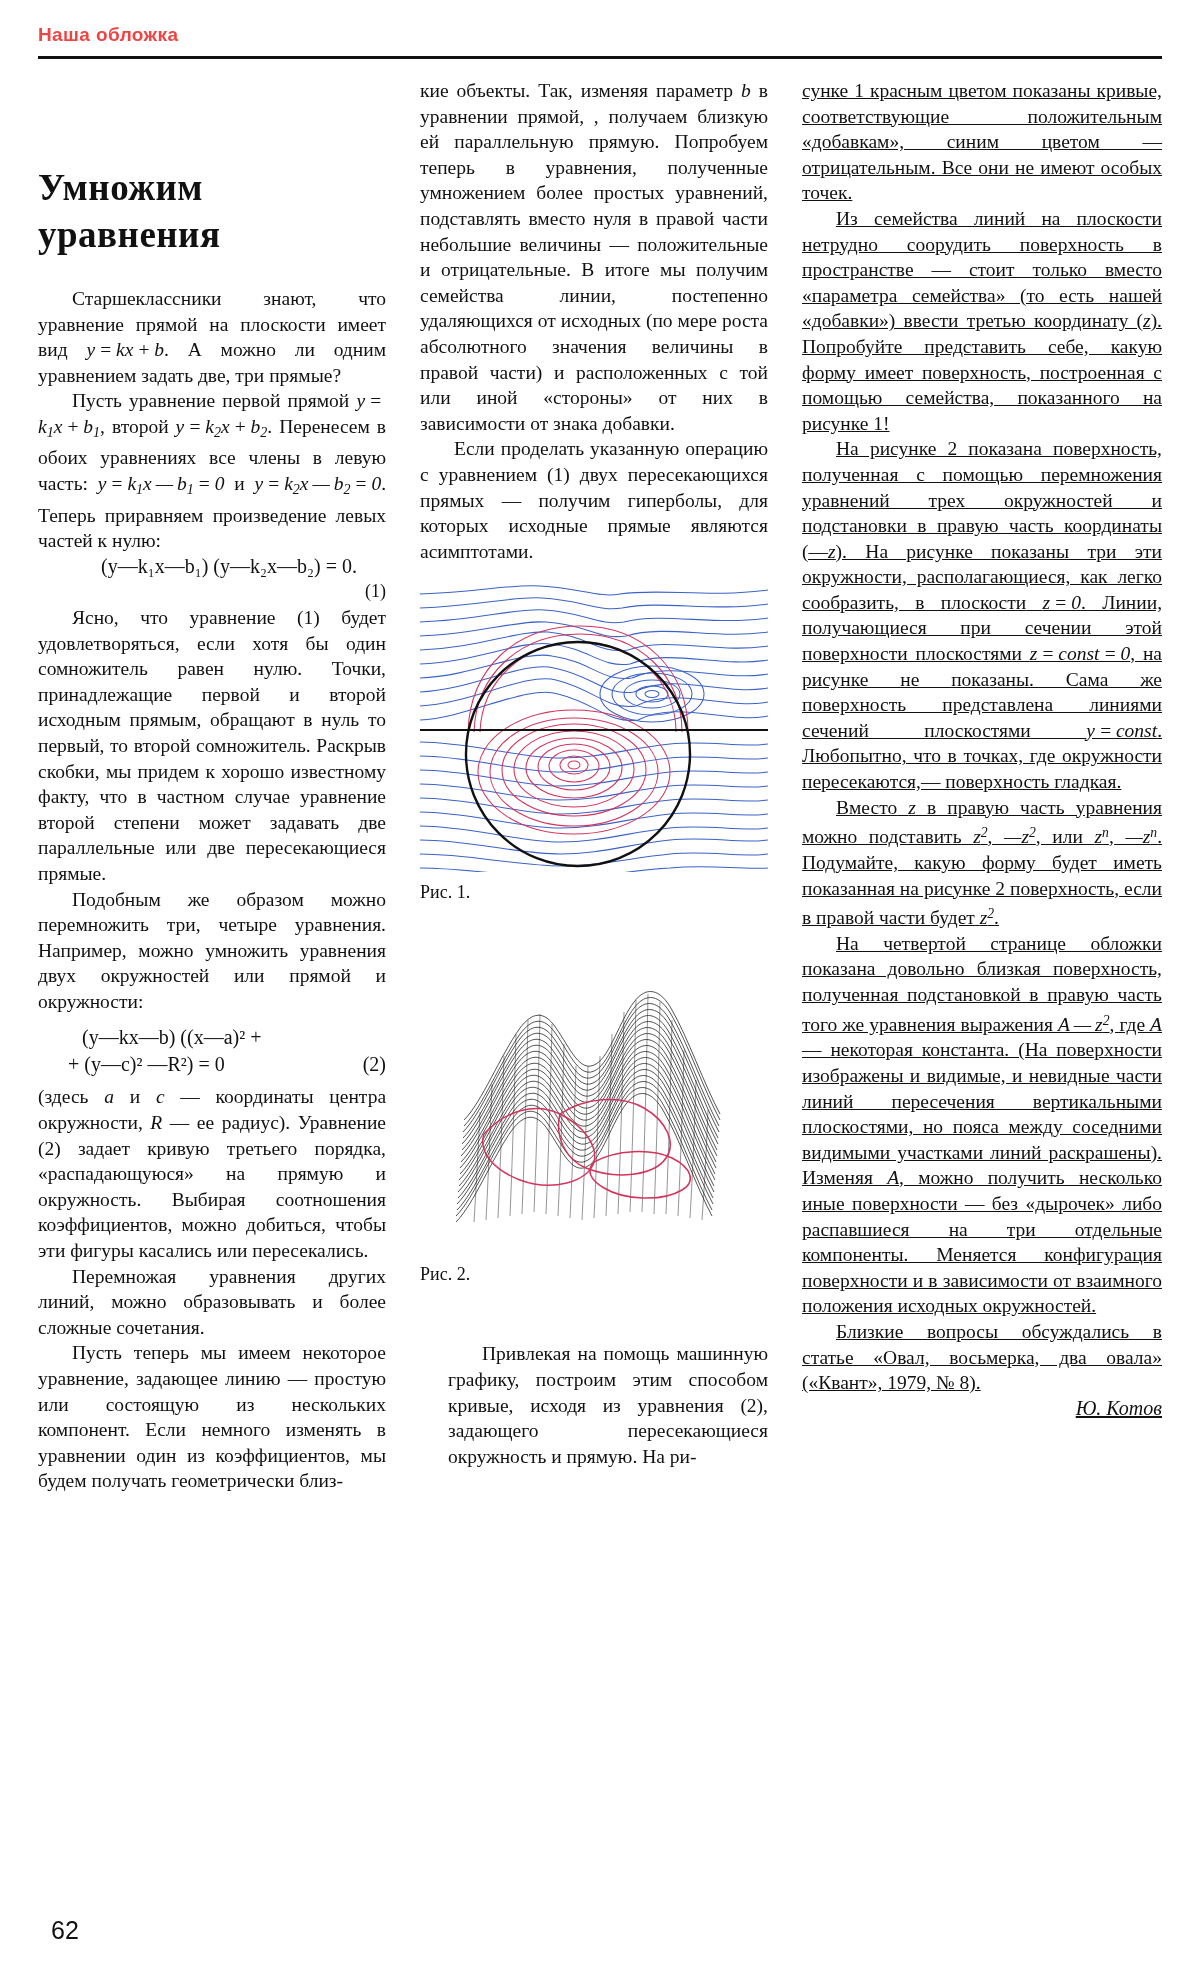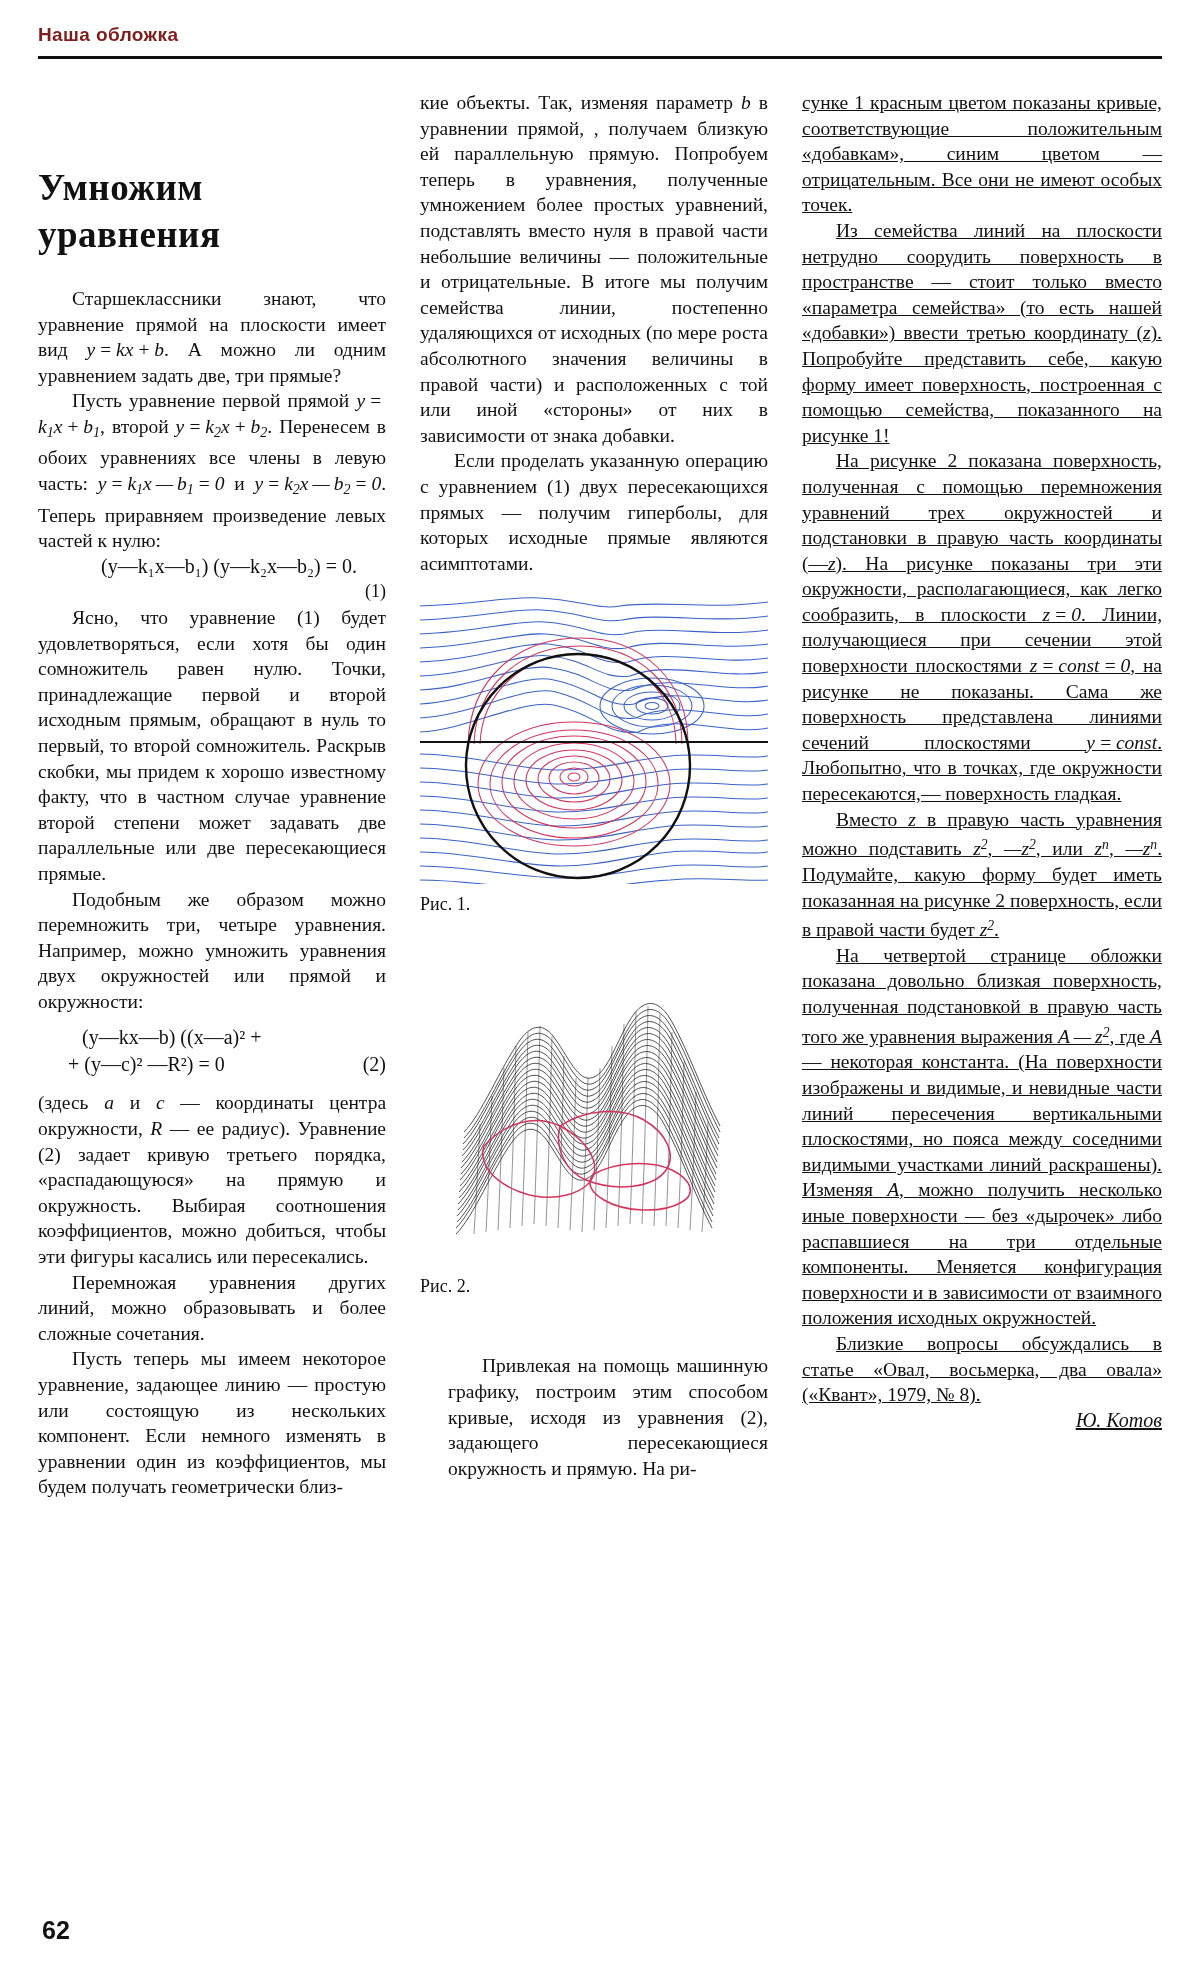--- a/index.html
+++ b/index.html
@@ -27,21 +27,21 @@
   
   .runhead {
     position: absolute;
     left: 38px;
     top: 24px;
     width: 1124px;
     font-family: "Liberation Sans", sans-serif;
     font-weight: bold;
     font-size: 19px;
     letter-spacing: 0.4px;
-    color: #7f1d1d;
+    color: #ef4444;
   }
   .runhead-rule {
     position: absolute;
     left: 38px;
     top: 56px;
     width: 1124px;
     height: 3px;
     background: #111;
   }
 
@@ -53,21 +53,21 @@
     line-height: 25.6px;
     text-align: justify;
     text-justify: inter-word;
     hyphens: auto;
     color: #111;
   }
   .col p {
     margin: 0;
     text-indent: 34px;
   }
-  .col p.noindent { text-indent: 0; margin-top: 12px; }
+  .col p.noindent { text-indent: 0; }
 
   #col1 { left: 38px;  width: 348px; }
   #col2 { left: 420px; width: 348px; }
   #col3 { left: 802px; width: 360px; text-decoration: underline; }
 
   
   .title {
     font-family: "Liberation Serif", serif;
     font-weight: bold;
     font-size: 37px;
@@ -137,24 +137,24 @@
     text-indent: 0;
     text-align: right;
     font-style: italic;
     font-size: 20px;
     margin-top: 6px;
   }
 
   
   .folio {
     position: absolute;
-    left: 42px;
+    left: 51px;
     top: 1916px;
     font-family: "Liberation Sans", sans-serif;
-    font-weight: bold;
+    font-weight: normal;
     font-size: 25px;
     color: #111;
   }
 </style>
 </head>
 <body>
 
 <div class="page">
 
   <div class="runhead">Наша обложка</div>

